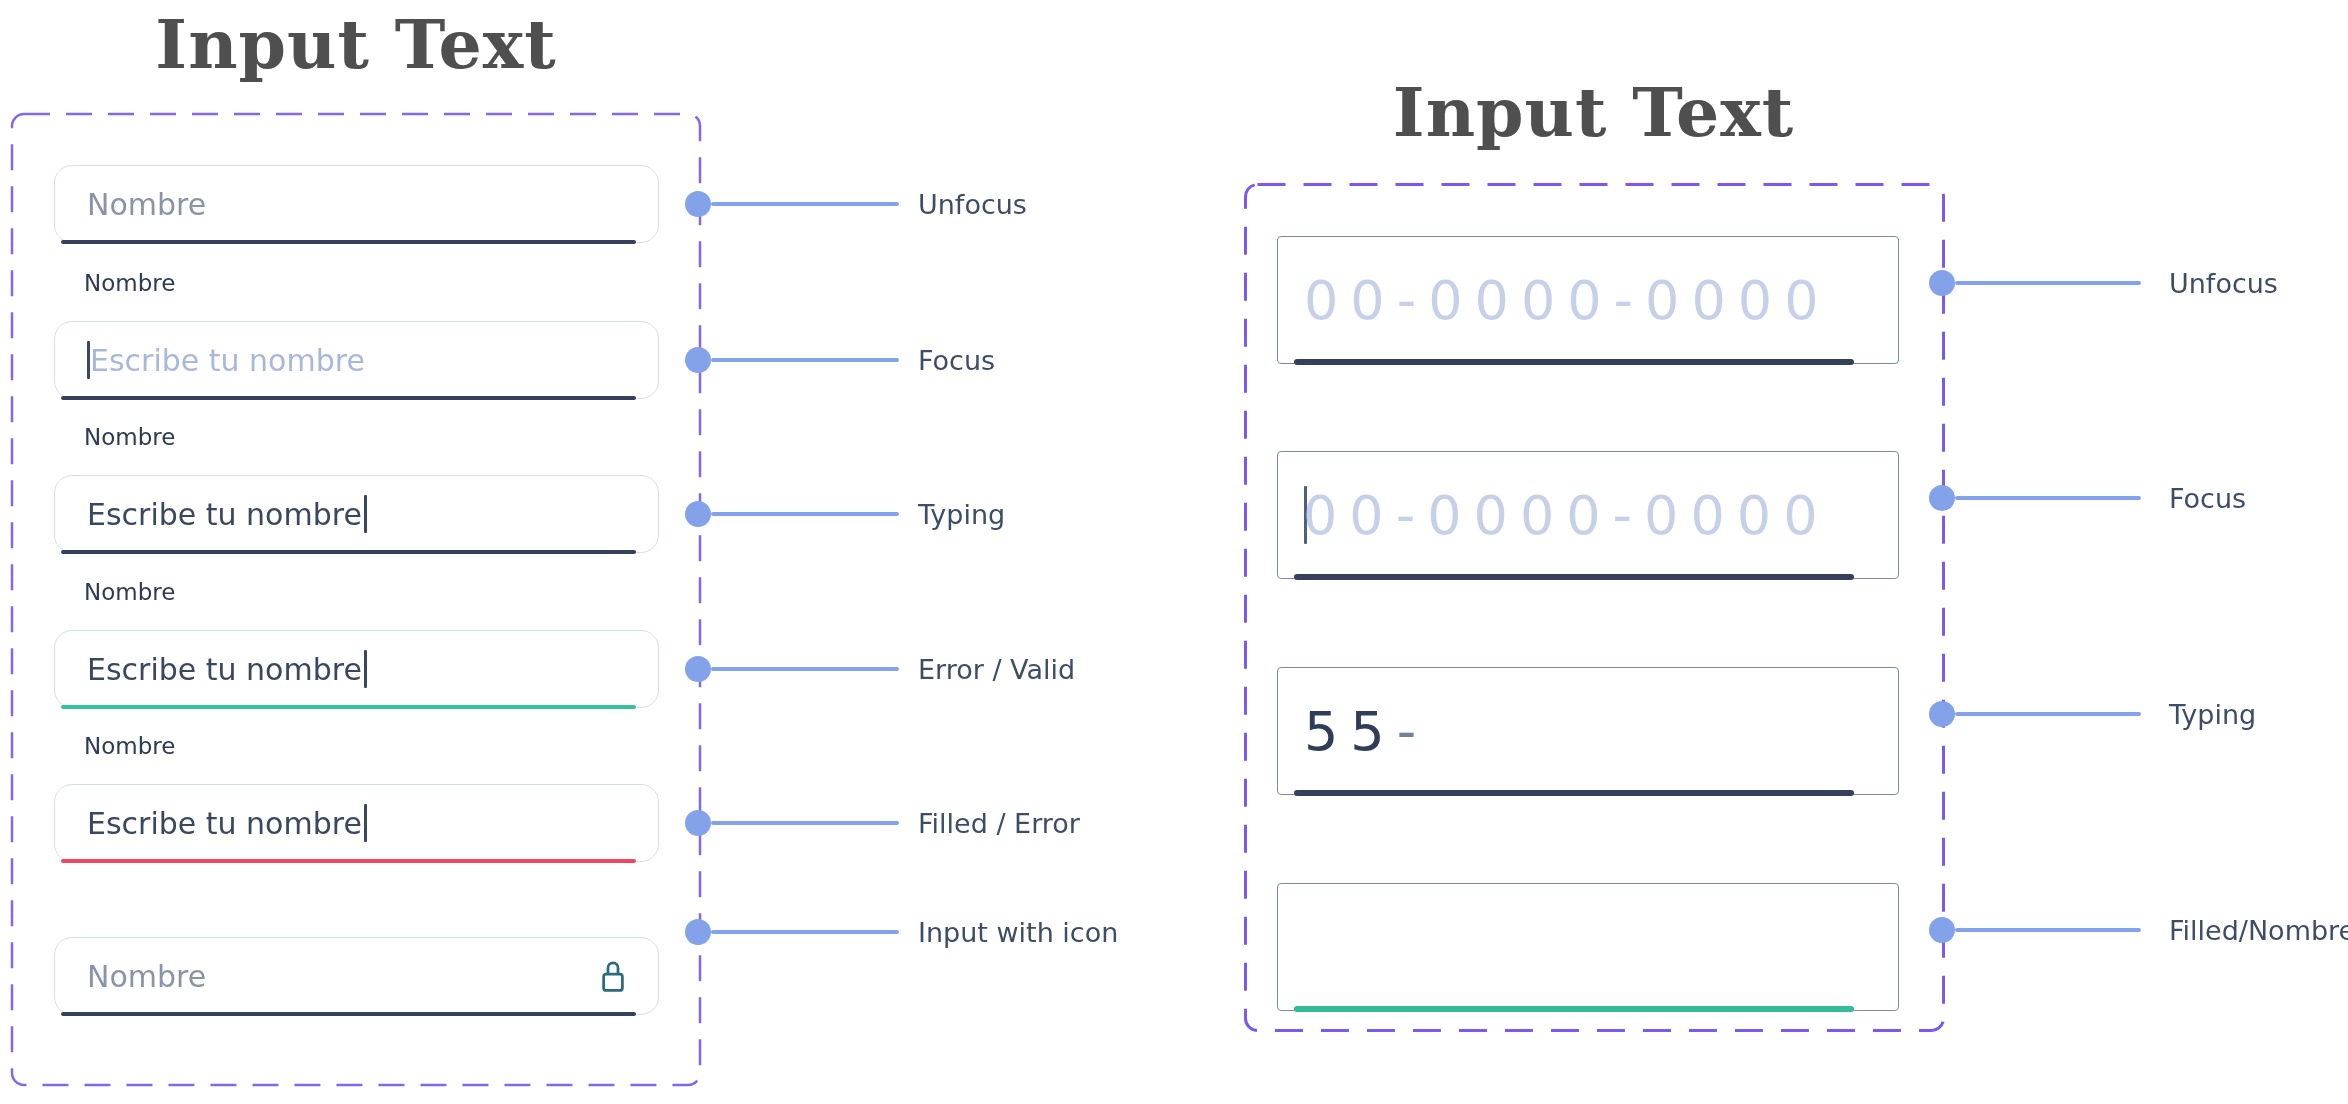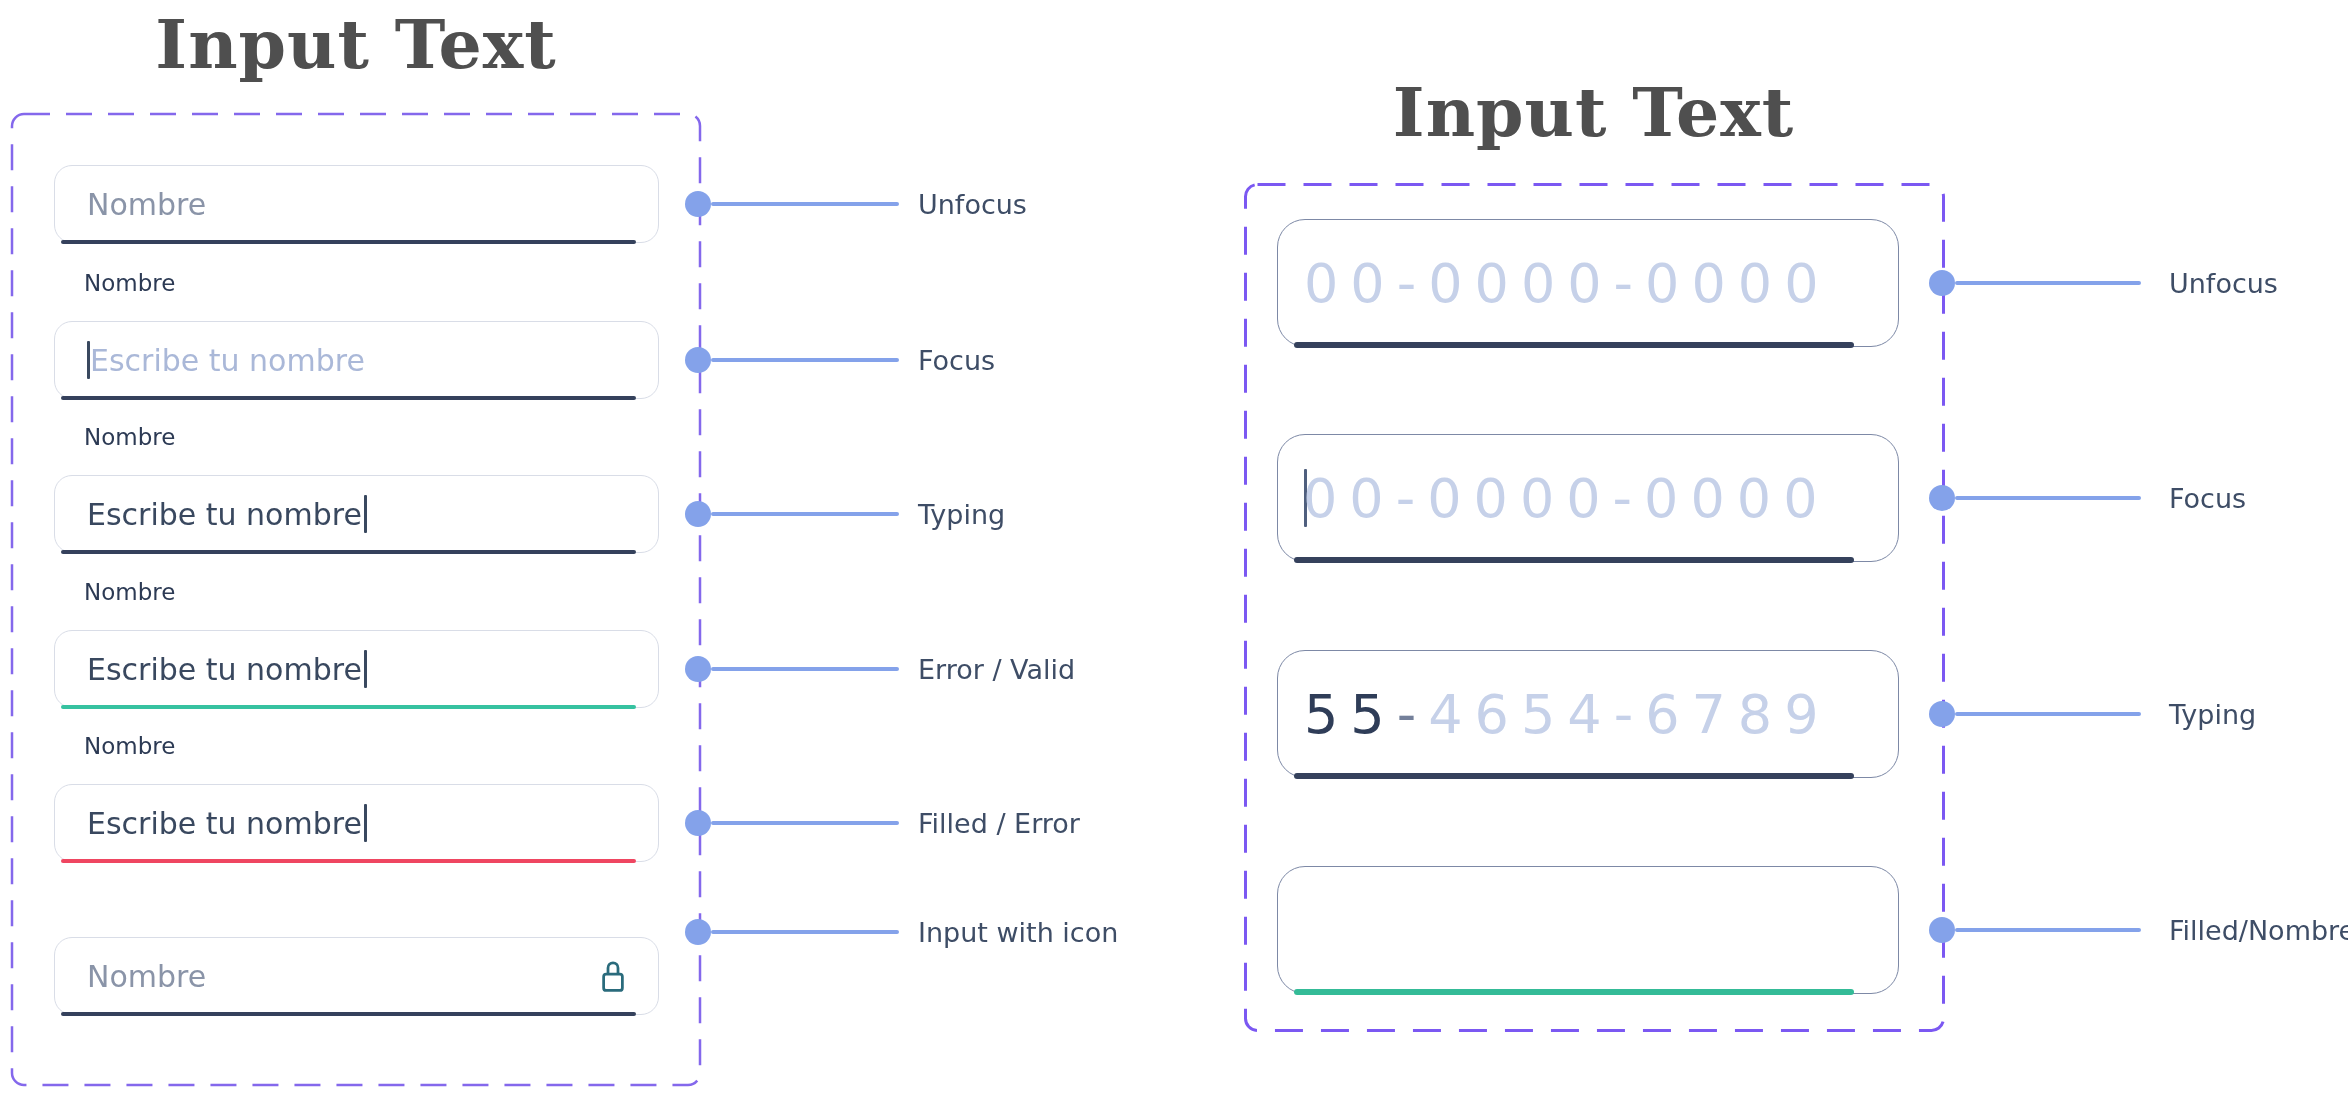--- a/index.html
+++ b/index.html
@@ -24,22 +24,22 @@
     position:absolute;background:#fff;display:flex;align-items:center;
     box-sizing:border-box;
   }
   .inp.l{
     left:54px;width:605px;height:78px;
     border:1.5px solid #d9dde7;border-radius:18px;
     font-size:30px;padding-left:32px;
   }
   .inp.r{
     left:1277px;width:622px;height:128px;
-    border:1.6px solid #7d89a6;border-radius:28px;
-    font-size:54px;letter-spacing:12px;padding-left:26px;white-space:nowrap;
+    border:1.6px solid #7d89a6;border-radius:4px;
+    font-size:54px;letter-spacing:12px;padding-left:26px;white-space:nowrap;margin-top:17px;
   }
   .ul{position:absolute;bottom:-2px;height:4px;border-radius:3px;background:#35415c;}
   .inp.l .ul{left:6px;right:22px;}
   .inp.r .ul{left:16px;right:44px;height:6px;}
   .ul.green{background:#36c2a0;}
   .ul.red{background:#ef4661;}
   .inp.r .ul.green{background:#34bb97;}
   .ph-gray{color:#8a94a8;}
   .ph-blue{color:#aab8d8;}
   .txt-dark{color:#39485f;}
@@ -155,21 +155,20 @@
 
 <div class="inp r" style="top:434px;">
   <span class="caret cr"></span>
     <span class="num-ph">00-0000-0000</span>
   <span class="ul"></span>
 </div>
 
 <div class="inp r" style="top:650px;">
   <span class="num-typed">55</span>
     <span class="num-sep">-</span>
-    <span class="num-hint">4654-6789</span>
   <span class="ul"></span>
 </div>
 
 <div class="inp r" style="top:866px;">
   <span class="ul green"></span>
 </div>
 
 <div class="conn rp" style="left:1929px;top:269px;">
   <span class="dot"></span>
     <span class="line"></span>

